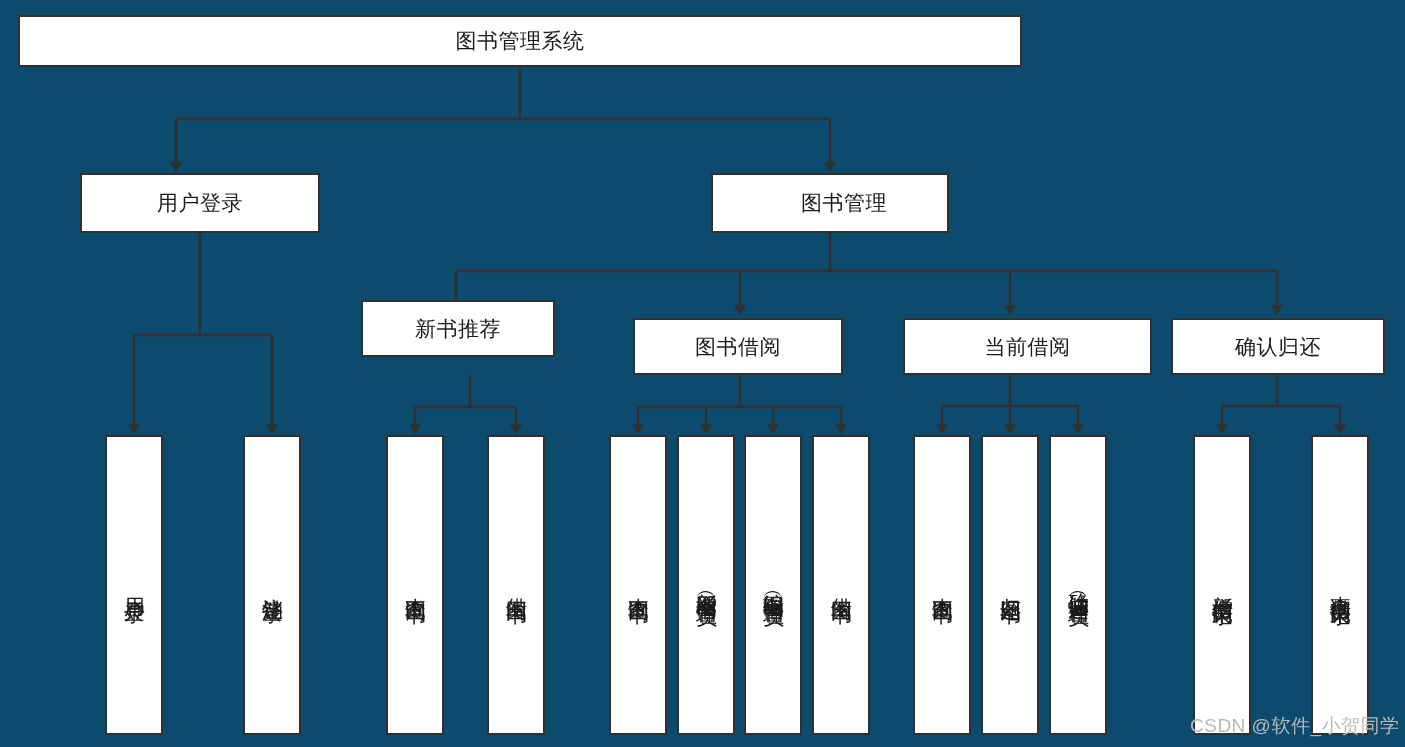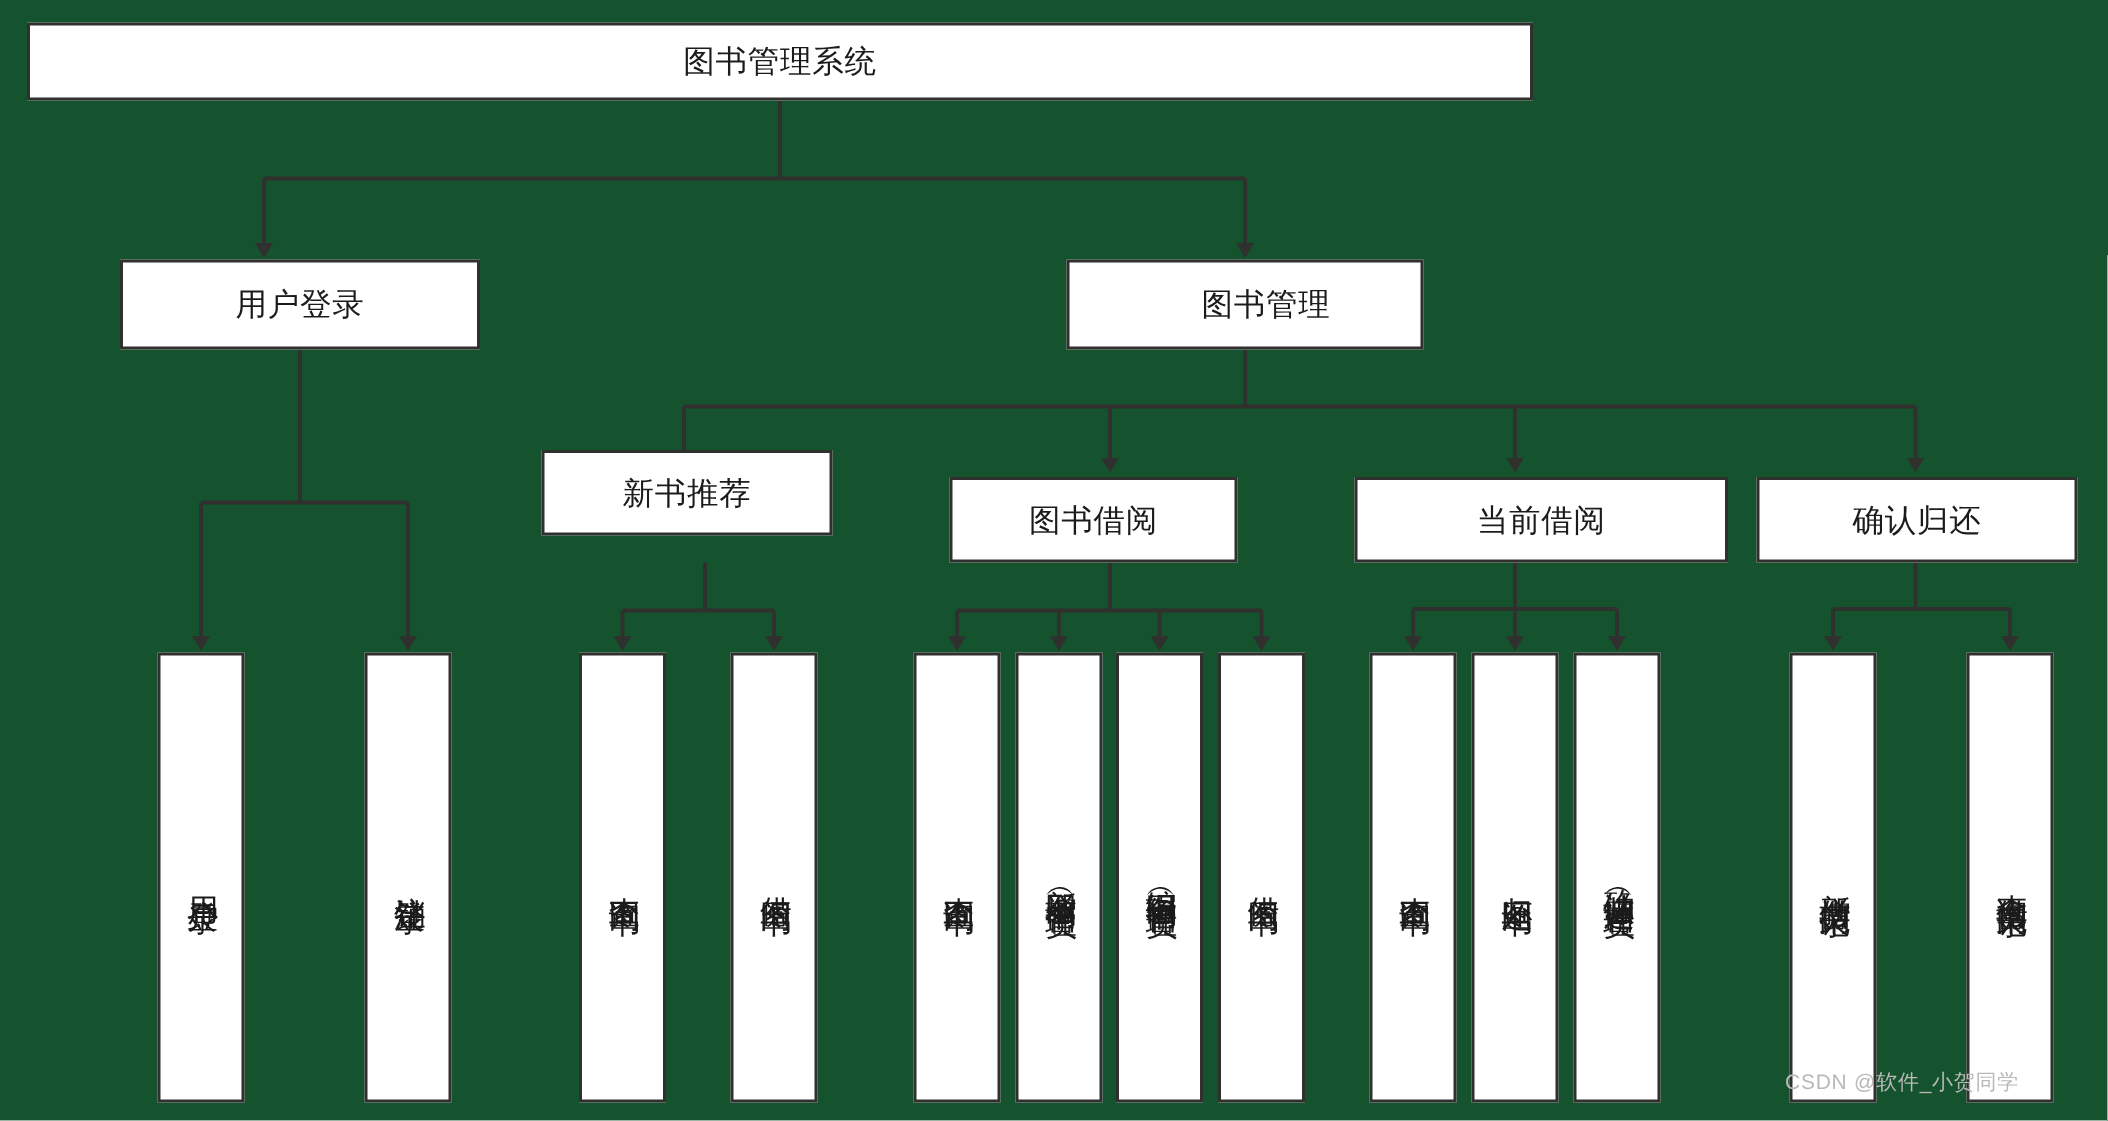--- a/index.html
+++ b/index.html
@@ -7,21 +7,21 @@
     padding: 0;
     background: #ffffff;
   }
   body {
     font-family: "Liberation Sans", "DejaVu Sans", sans-serif;
   }
   #canvas {
     position: relative;
     width: 1405px;
     height: 747px;
-    background: #14532d;
+    background: #0c4a6e;
     overflow: hidden;
   }
   svg.edges {
     position: absolute;
     left: 0;
     top: 0;
     width: 1405px;
     height: 747px;
     pointer-events: none;
   }
@@ -48,21 +48,21 @@
     padding: 6px 0;
   }
   .node.vert .vtext {
     writing-mode: vertical-rl;
     text-orientation: upright;
     white-space: nowrap;
   }
   .watermark {
     position: absolute;
     color: #b9b9b9;
-    font-size: 14px;
+    font-size: 19px;
     white-space: nowrap;
     letter-spacing: 0.5px;
   }
 </style>
 </head>
 <body>
 
 <div id="canvas">
 
   <svg class="edges" viewBox="0 0 1405 747">
@@ -122,21 +122,21 @@
   <div class="node horiz" style="left:80px; top:173px; width:240px; height:60px;">
     <span>用户登录</span>
   </div>
   <div class="node horiz" style="left:711px; top:173px; width:238px; height:60px;padding-left:28px;">
     <span>图书管理</span>
   </div>
 
   <div class="node horiz" style="left:361px; top:300px; width:194px; height:57px;">
     <span>新书推荐</span>
   </div>
-  <div class="node horiz" style="left:633px; top:318px; width:192px; height:57px;">
+  <div class="node horiz" style="left:633px; top:318px; width:210px; height:57px;">
     <span>图书借阅</span>
   </div>
   <div class="node horiz" style="left:903px; top:318px; width:249px; height:57px;">
     <span>当前借阅</span>
   </div>
   <div class="node horiz" style="left:1171px; top:318px; width:214px; height:57px;">
     <span>确认归还</span>
   </div>
 
   <div class="node vert" style="left:105px; top:435px; width:58px; height:300px;">

